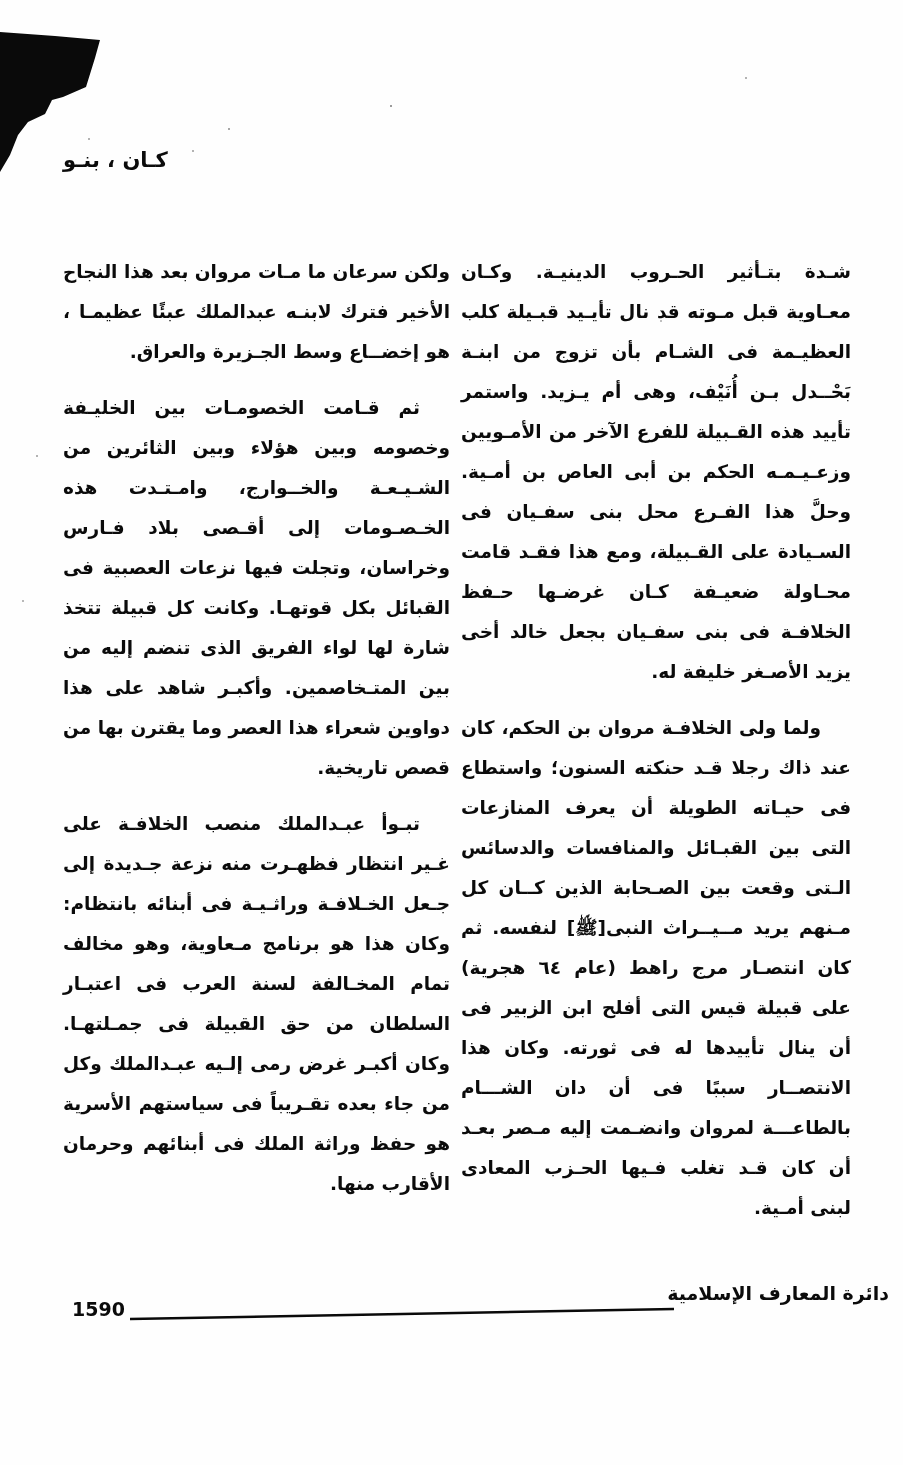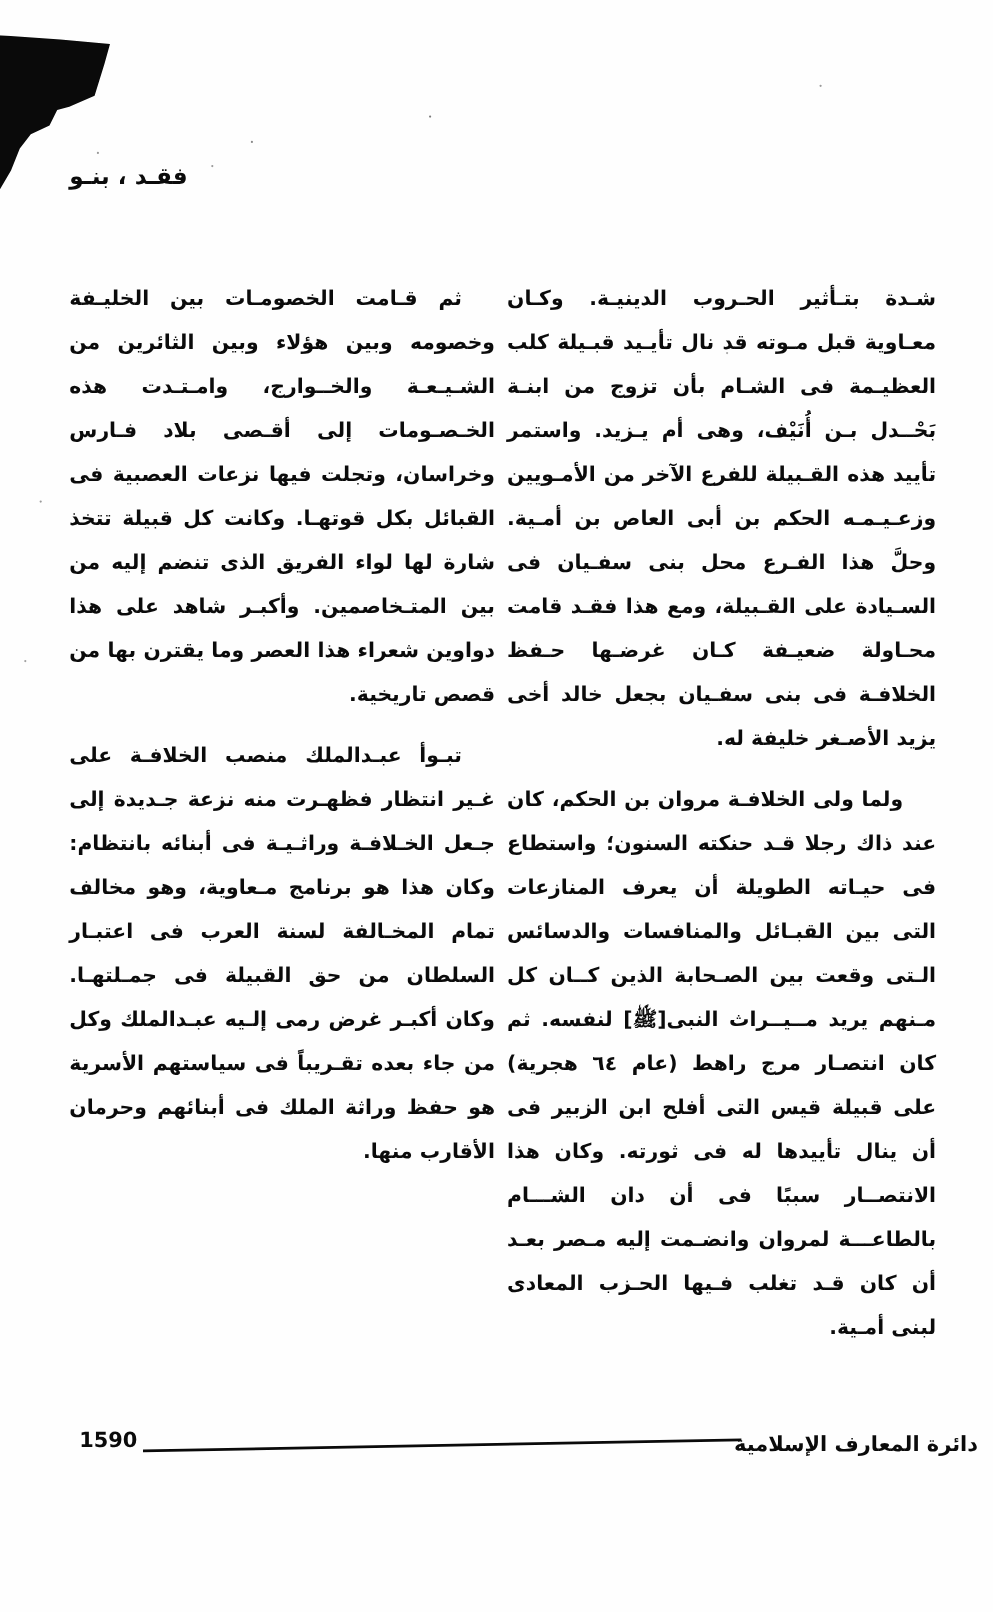--- a/index.html
+++ b/index.html
@@ -89,48 +89,48 @@
   .footer-pub {
     position: absolute;
     right: 14px;
     top: 1282px;
     width: 210px;
     font-size: 19px;
     font-weight: bold;
     direction: rtl;
     text-align: right;
     white-space: nowrap;
-    margin-top: 20px;
   }
   .footer-page-num {
     position: absolute;
     left: 72px;
     top: 1298px;
     font-size: 19px;
     font-weight: bold;
     direction: rtl;
     white-space: nowrap;
   }
 </style>
 </head>
 <body>
 
 <div class="page">
 
   <div class="ink-blob"></div>
   <div class="noise"></div>
 
-  <div class="running-header">فقـد ، بنـو</div>
+  <div class="running-header">كـان ، بنـو</div>
 
   <div class="column col-right">
     <p>شـدة بتـأثير الحـروب الدينيـة. وكـان معـاوية قبل مـوته قد نال تأيـيد قبـيلة كلب العظيـمة فى الشـام بأن تزوج من ابنـة بَحْــدل بـن أُنَيْف، وهى أم يـزيد. واستمر تأييد هذه القـبيلة للفرع الآخر من الأمـويين وزعـيـمـه الحكم بن أبى العاص بن أمـية. وحلَّ هذا الفـرع محل بنى سفـيان فى السـيادة على القـبيلة، ومع  هذا فقـد قامت محـاولة ضعيـفة كـان غرضـها حـفظ الخلافـة فى بنى سفـيان بجعل خالد أخى يزيد الأصـغر خليفة له.</p>
     <p class="indent">ولما ولى الخلافـة مروان بن الحكم، كان عند ذاك رجلا قـد حنكته السنون؛ واستطاع فى حيـاته الطويلة أن  يعرف المنازعات التى  بين القبـائل والمنافسات والدسائس الـتى وقعت بين  الصـحابة الذين كــان كل مـنهم يريد مــيــراث النبى[ﷺ] لنفسه. ثم كان انتصـار مرج راهط (عام ٦٤ هجرية) على قبيلة قيس التى أفلح ابن الزبير فى أن ينال تأييدها له فى ثورته. وكان هذا الانتصــار سببًا فى أن دان الشـــام بالطاعـــة لمروان وانضـمت إليه مـصر بعـد أن كان قـد تغلب فـيها الحـزب المعادى لبنى أمـية.</p>
   </div>
 
   <div class="column col-left">
+    <p>ولكن سرعان  ما مـات مروان بعد هذا النجاح الأخير فترك لابنـه عبدالملك عبئًا عظيمـا ، هو إخضــاع وسط الجـزيرة والعراق.</p>
     <p class="indent">ثم قـامت الخصومـات بين الخليـفة وخصومه وبين هؤلاء وبين الثائرين من الشـيـعـة والخــوارج، وامـتـدت هذه الخـصـومات إلى أقـصى بلاد فـارس وخراسان، وتجلت فيها نزعات العصبية فى القبائل بكل قوتهـا. وكانت كل قبيلة تتخذ شارة لها لواء الفريق الذى تنضم إليه من بين المتـخاصمين. وأكبـر شاهد على هذا دواوين شعراء هذا العصر وما يقترن بها من قصص تاريخية.</p>
     <p class="indent">تبـوأ عبـدالملك منصب الخلافـة على غـير انتظار فظهـرت منه نزعة جـديدة إلى جـعل الخـلافـة وراثـيـة فى أبنائه بانتظام: وكان هذا هو برنامج مـعاوية، وهو مخالف تمام المخـالفة لسنة العرب فى اعتبـار السلطان من حق القبيلة فى جمـلتهـا. وكان أكبـر غرض رمى إلـيه عبـدالملك وكل من جاء بعده تقـريباً فى سياستهم الأسرية هو حفظ وراثة الملك فى أبنائهم وحرمان الأقارب منها.</p>
   </div>
 
   <svg class="footer-rule-svg" viewBox="0 0 548 26" preserveAspectRatio="none">
     <line x1="2" y1="19" x2="546" y2="9" stroke="#0a0a0a" stroke-width="2.6"></line>
   </svg>
 
   <div class="footer-pub">دائرة المعارف الإسلامية</div>
 

